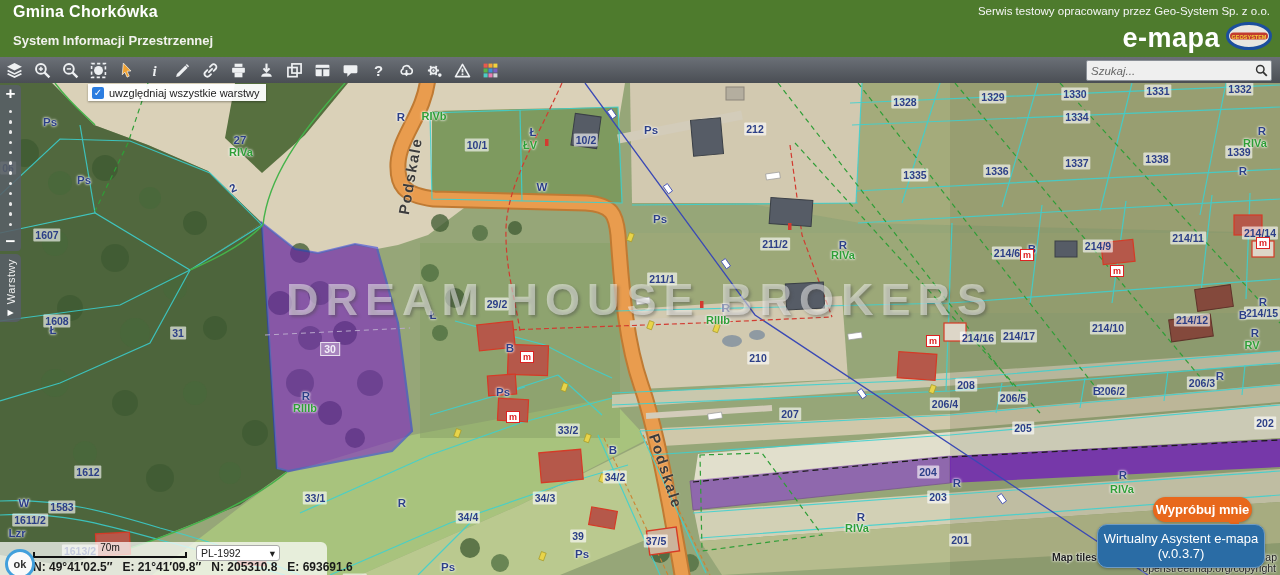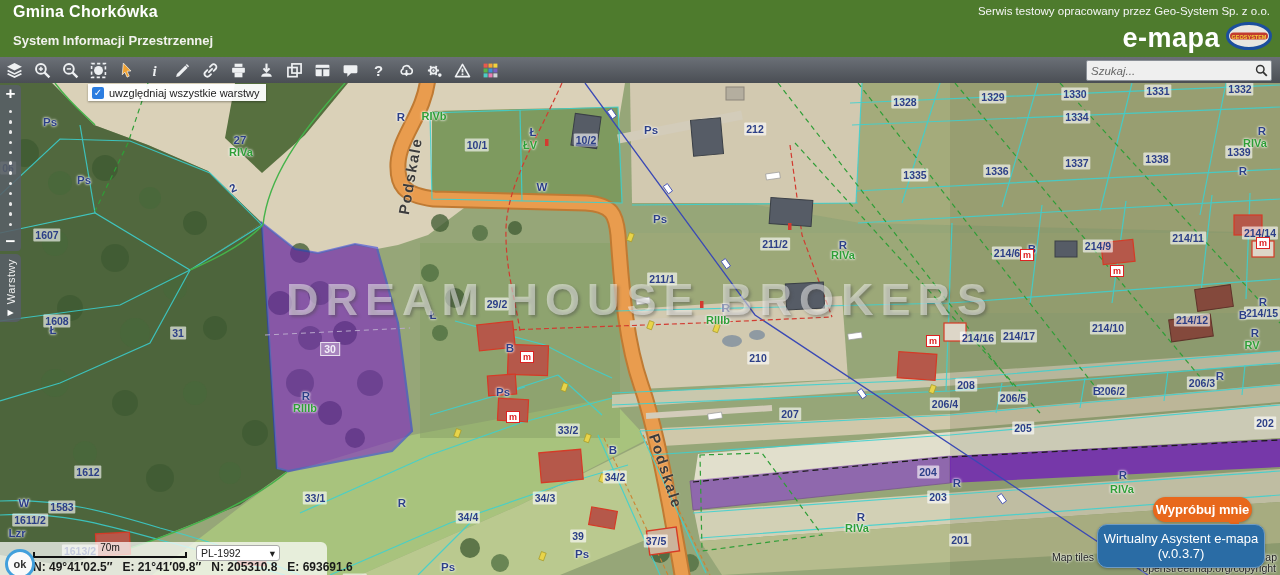--- a/index.html
+++ b/index.html
@@ -50,21 +50,21 @@
   .proj{position:absolute;left:196px;top:3px;width:74px;height:14px;background:#fff;border:1px solid #aaa;border-radius:3px;font-size:10.5px;color:#222;display:flex;align-items:center;justify-content:space-between;padding:0 4px;cursor:pointer;}
   .coords{position:absolute;left:33px;top:18px;font-size:12px;font-weight:bold;color:#1a1a1a;white-space:pre;}
   .okbadge{position:absolute;left:5px;top:466px;width:24px;height:24px;border-radius:50%;background:#fafafa;border:3px solid #42a0dc;z-index:8;font-size:11px;font-weight:bold;color:#333;display:flex;align-items:center;justify-content:center;cursor:pointer;}
   
   .try-bubble{position:absolute;left:1153px;top:414px;width:99px;height:25px;background:#e8681c;border-radius:13px;z-index:10;color:#fff;font-size:13px;font-weight:bold;display:flex;align-items:center;justify-content:center;cursor:pointer;box-shadow:0 1px 3px rgba(0,0,0,.3);}
   .try-bubble::after{content:"";position:absolute;right:13px;bottom:-9px;width:0;height:0;border-left:13px solid transparent;border-top:11px solid #e8681c;}
   .assistant{position:absolute;left:1097px;top:441px;width:166px;height:42px;background:#2a6ca5;border:1px solid #6f9cc4;border-radius:10px;z-index:10;color:#fff;text-align:center;display:flex;flex-direction:column;justify-content:center;cursor:pointer;box-shadow:0 1px 3px rgba(0,0,0,.3);}
   .assistant .a1{font-size:13px;}
   .assistant .a2{font-size:13px;}
   .attrib{position:absolute;z-index:5;font-size:10.5px;color:#222;text-shadow:0 0 2px #fff,0 0 3px #fff;}
-  .at1{left:1052px;top:468px;}
+  .at1{left:1052px;top:468px;font-weight:bold;}
   .at2{right:3px;top:468px;}
   .at3{right:4px;top:479px;}
 </style>
 </head>
 <body>
 
 <div class="app">
 
   <div class="header">
     <div class="h-title">Gmina Chorkówka</div>
@@ -441,21 +441,21 @@
         <span class="lbl k-n" style="left: 315px; top: 415px;">33/1</span>
         <span class="lbl k-n" style="left: 355px; top: 484px; margin-top: 13px;">34/5</span>
         <span class="lbl k-n" style="left: 468px; top: 434px;">34/4</span>
         <span class="lbl k-n" style="left: 545px; top: 415px;">34/3</span>
         <span class="lbl k-n" style="left: 615px; top: 394px;">34/2</span>
         <span class="lbl k-n" style="left: 568px; top: 347px;">33/2</span>
         <span class="lbl k-n" style="left: 578px; top: 453px;">39</span>
         <span class="lbl k-n" style="left: 656px; top: 458px;">37/5</span>
         <span class="lbl k-n" style="left: 497px; top: 221px;">29/2</span>
         <span class="lbl k-n" style="left: 477px; top: 62px;">10/1</span>
-        <span class="lbl k-n" style="left: 586px; top: 57px; text-decoration: underline;">10/2</span>
+        <span class="lbl k-n" style="left: 586px; top: 57px;">10/2</span>
         <span class="lbl k-n" style="left: 755px; top: 46px;">212</span>
         <span class="lbl k-n" style="left: 775px; top: 161px;">211/2</span>
         <span class="lbl k-n" style="left: 662px; top: 196px;">211/1</span>
         <span class="lbl k-n" style="left: 758px; top: 275px;">210</span>
         <span class="lbl k-n" style="left: 790px; top: 331px;">207</span>
         <span class="lbl k-n" style="left: 966px; top: 302px;">208</span>
         <span class="lbl k-n" style="left: 945px; top: 321px;">206/4</span>
         <span class="lbl k-n" style="left: 1013px; top: 315px;">206/5</span>
         <span class="lbl k-n" style="left: 1112px; top: 308px;">206/2</span>
         <span class="lbl k-n" style="left: 1202px; top: 300px;">206/3</span>

